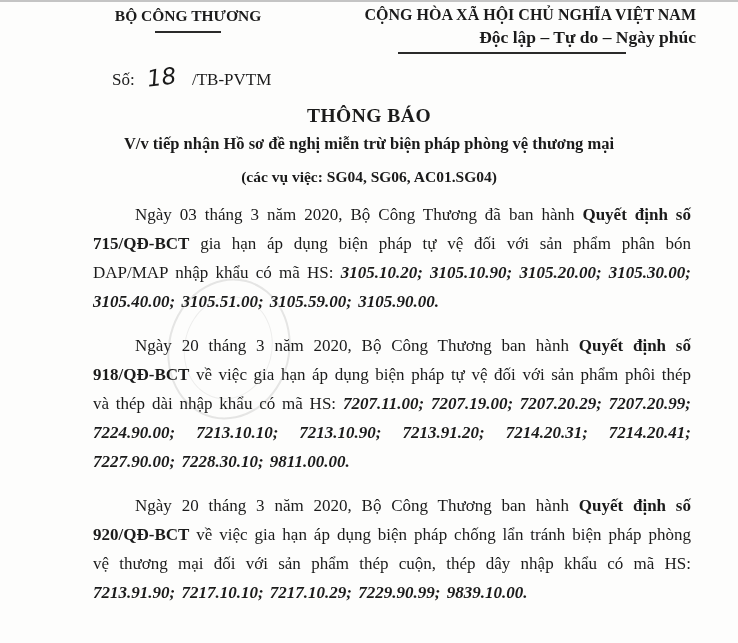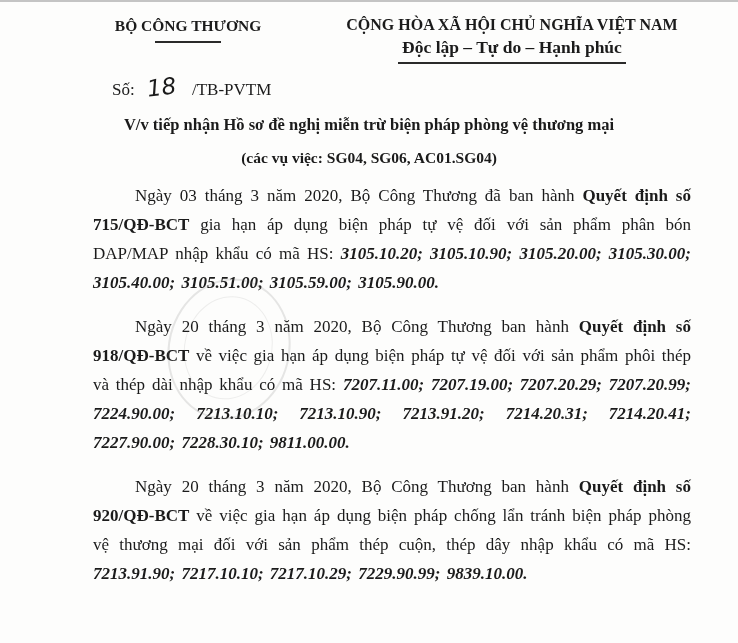--- a/index.html
+++ b/index.html
@@ -20,39 +20,39 @@
   }
   .top-edge {
     position: absolute;
     top: 0; left: 0; right: 0;
     height: 2px;
     background: #c4c4c4;
   }
   
   .header {
     display: flex;
-    padding-top: 15px;
+    padding-top: 5px;
   }
   .org-block {
     width: 280px;
     margin-left: 48px;
     text-align: center;
     font-weight: bold;
     font-size: 15.5px;
     line-height: 21px;
   }
   .org-rule {
     width: 66px;
     border-top: 2px solid #2a2a2a;
     margin: 5px auto 0;
   }
   .national-block {
     flex: 1;
     margin-right: 42px;
-    text-align: center;
+    text-align: right;
     font-weight: bold;
   }
   .national-line1 { font-size: 16px; line-height: 20px; }
   .national-line2 { font-size: 17.5px; line-height: 22px; margin-top: 1px; }
   .national-rule {
     width: 228px;
     border-top: 2px solid #2a2a2a;
     margin: 4px auto 0;
   }
   .doc-number-row {
@@ -129,33 +129,34 @@
 <div class="page">
   <div class="top-edge"></div>
 
   <div class="header">
     <div class="org-block">
       <div>BỘ CÔNG THƯƠNG</div>
       <div class="org-rule"></div>
     </div>
     <div class="national-block">
       <div class="national-line1">CỘNG HÒA XÃ HỘI CHỦ NGHĨA VIỆT NAM</div>
-      <div class="national-line2">Độc lập – Tự do – Hạnh phúc</div>
+      <div class="national-line2">Độc lập – Tự do – Ngày phúc</div>
       <div class="national-rule"></div>
     </div>
   </div>
 
   <div class="doc-number-row">
     <span>Số:</span>
     <span class="doc-number-value">18</span>
     <span>/TB-PVTM</span>
   </div>
 
 
   <div class="title-block">
+    <div class="title-main">THÔNG BÁO</div>
     <div class="title-subject">V/v tiếp nhận Hồ sơ đề nghị miễn trừ biện pháp phòng vệ thương mại</div>
     <div class="title-cases">(các vụ việc: SG04, SG06, AC01.SG04)</div>
   </div>
 
   <div class="body-text">
     <p>
       <span>Ngày 03 tháng 3 năm 2020, Bộ Công Thương đã ban hành </span><span class="decision-ref">Quyết định số 715/QĐ-BCT</span><span> gia hạn áp dụng biện pháp tự vệ đối với sản phẩm phân bón DAP/MAP nhập khẩu có mã HS: </span><span class="hs-codes">3105.10.20; 3105.10.90; 3105.20.00; 3105.30.00; 3105.40.00; 3105.51.00; 3105.59.00; 3105.90.00.</span>
     </p>
     <p>
       <span>Ngày 20 tháng 3 năm 2020, Bộ Công Thương ban hành </span><span class="decision-ref">Quyết định số 918/QĐ-BCT</span><span> về việc gia hạn áp dụng biện pháp tự vệ đối với sản phẩm phôi thép và thép dài nhập khẩu có mã HS: </span><span class="hs-codes">7207.11.00; 7207.19.00; 7207.20.29; 7207.20.99; 7224.90.00; 7213.10.10; 7213.10.90; 7213.91.20; 7214.20.31; 7214.20.41; 7227.90.00; 7228.30.10; 9811.00.00.</span>

